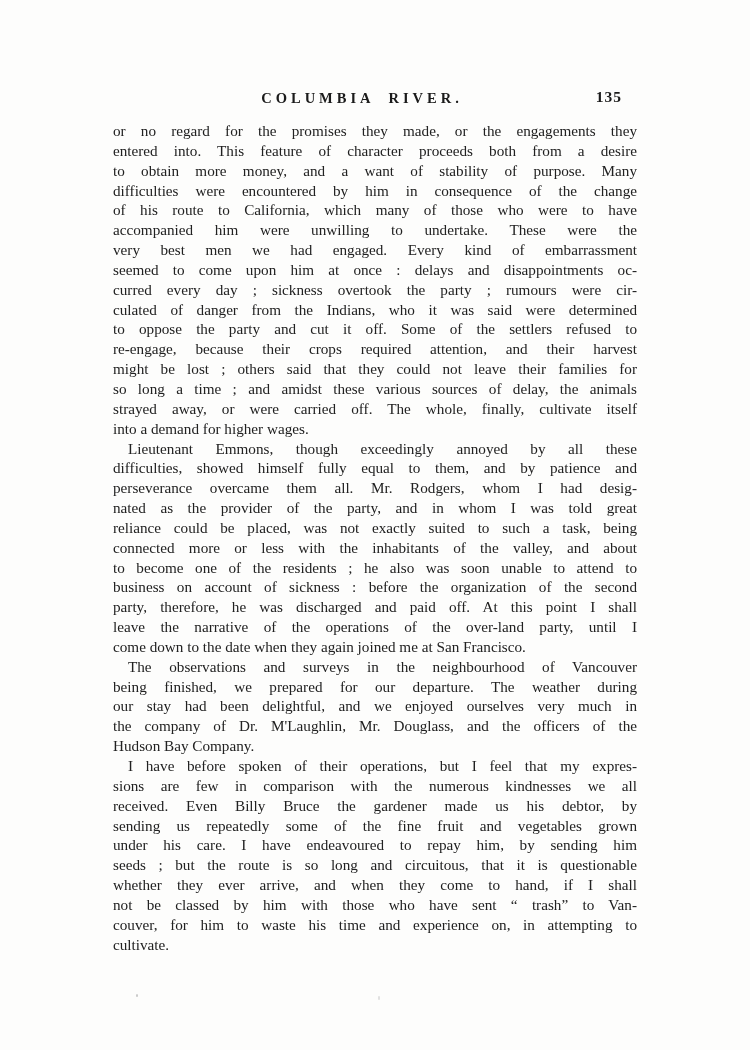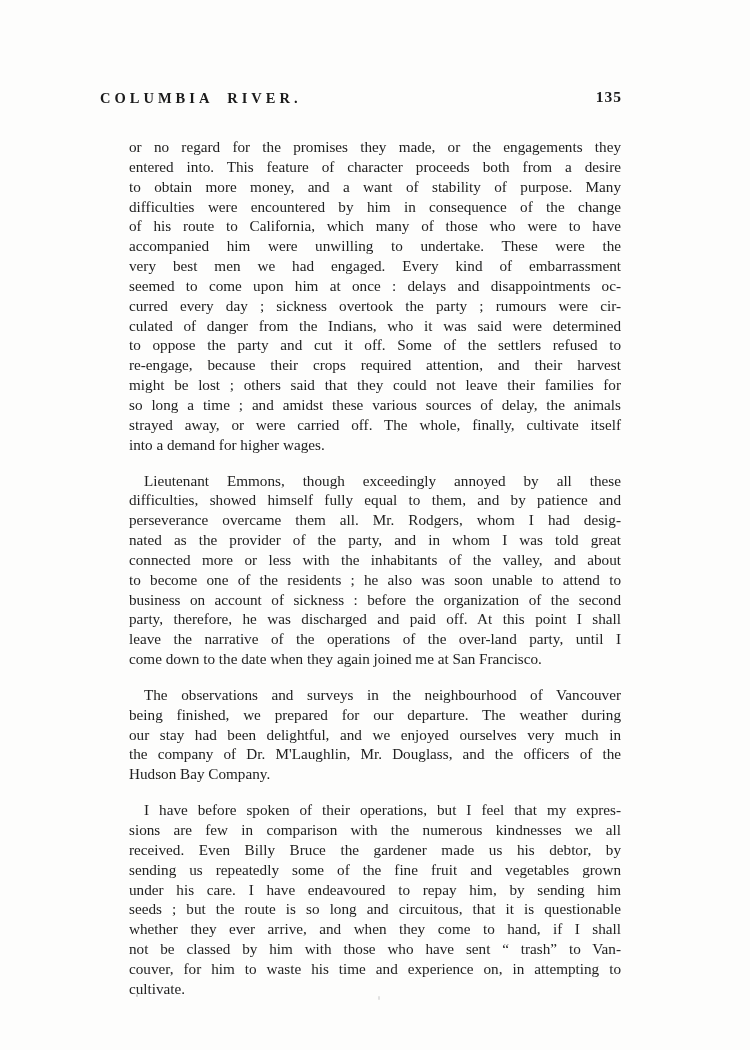--- a/index.html
+++ b/index.html
@@ -15,20 +15,21 @@
     color: #1e1e1e;
     font-family: "Liberation Serif", "DejaVu Serif", serif;
     overflow: hidden;
   }
   .running-head {
     position: absolute;
     left: 113px;
     top: 89px;
     width: 524px;
     height: 22px;
+    text-align: center;
   }
   .head-title {
     position: relative;
     left: -13px;
     font-size: 14.5px;
     font-weight: 700;
     letter-spacing: 4px;
     word-spacing: 7px;
     color: #1b1b1b;
   }
@@ -43,21 +44,21 @@
   }
   .text-block {
     position: absolute;
     left: 113px;
     top: 121px;
     width: 524px;
     font-size: 15.2px;
     line-height: 19.85px;
     color: #212121;
   }
-  .para { margin: 16px; }
+  .para { margin: 0; }
   .line {
     text-align: justify;
     text-align-last: justify;
     white-space: normal;
   }
   .line.last {
     text-align-last: left;
   }
   .para.indent .line:first-child {
     text-indent: 15px;
@@ -98,20 +99,21 @@
         <div class="line">might be lost ; others said that they could not leave their families for</div>
         <div class="line">so long a time ; and amidst these various sources of delay, the animals</div>
         <div class="line">strayed away, or were carried off.  The whole, finally, cultivate itself</div>
         <div class="line last">into a demand for higher wages.</div>
       </div>
       <div class="para indent">
         <div class="line">Lieutenant Emmons, though exceedingly annoyed by all these</div>
         <div class="line">difficulties, showed himself fully equal to them, and by patience and</div>
         <div class="line">perseverance overcame them all.  Mr. Rodgers, whom I had desig-</div>
         <div class="line">nated as the provider of the party, and in whom I was told great</div>
+        <div class="line">reliance could be placed, was not exactly suited to such a task, being</div>
         <div class="line">connected more or less with the inhabitants of the valley, and about</div>
         <div class="line">to become one of the residents ; he also was soon unable to attend to</div>
         <div class="line">business on account of sickness : before the organization of the second</div>
         <div class="line">party, therefore, he was discharged and paid off.  At this point I shall</div>
         <div class="line">leave the narrative of the operations of the over-land party, until I</div>
         <div class="line last">come down to the date when they again joined me at San Francisco.</div>
       </div>
       <div class="para indent">
         <div class="line">The observations and surveys in the neighbourhood of Vancouver</div>
         <div class="line">being finished, we prepared for our departure.  The weather during</div>

